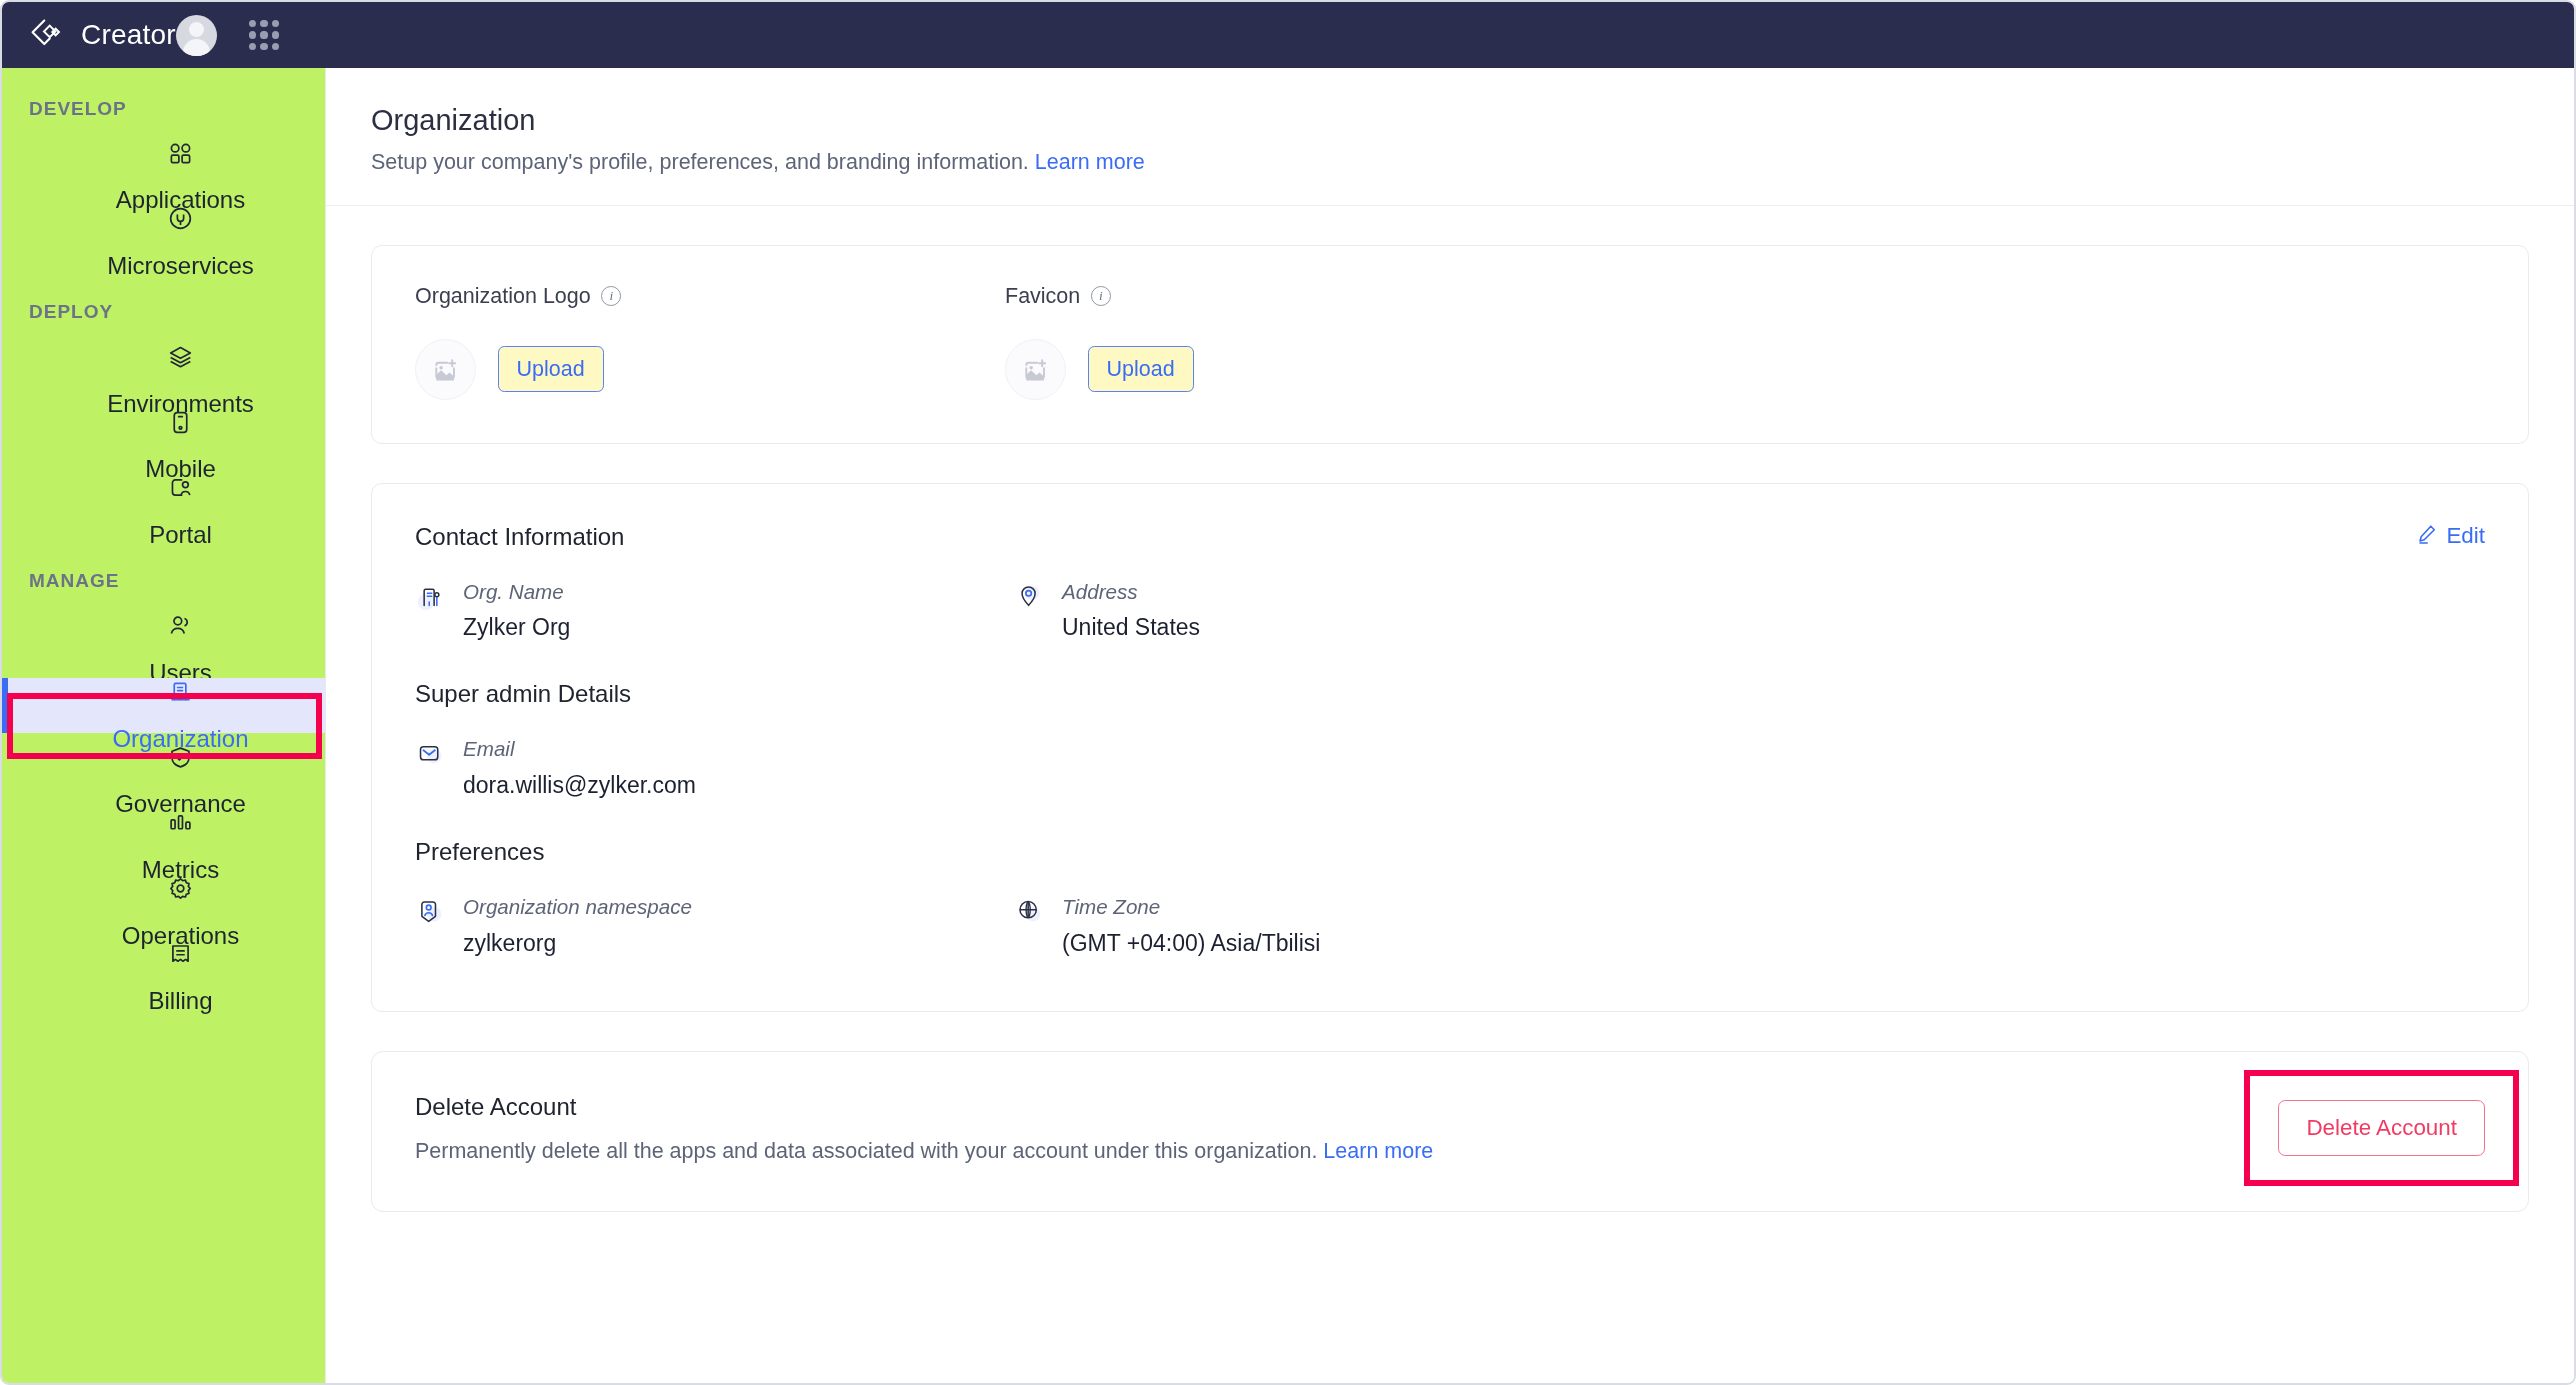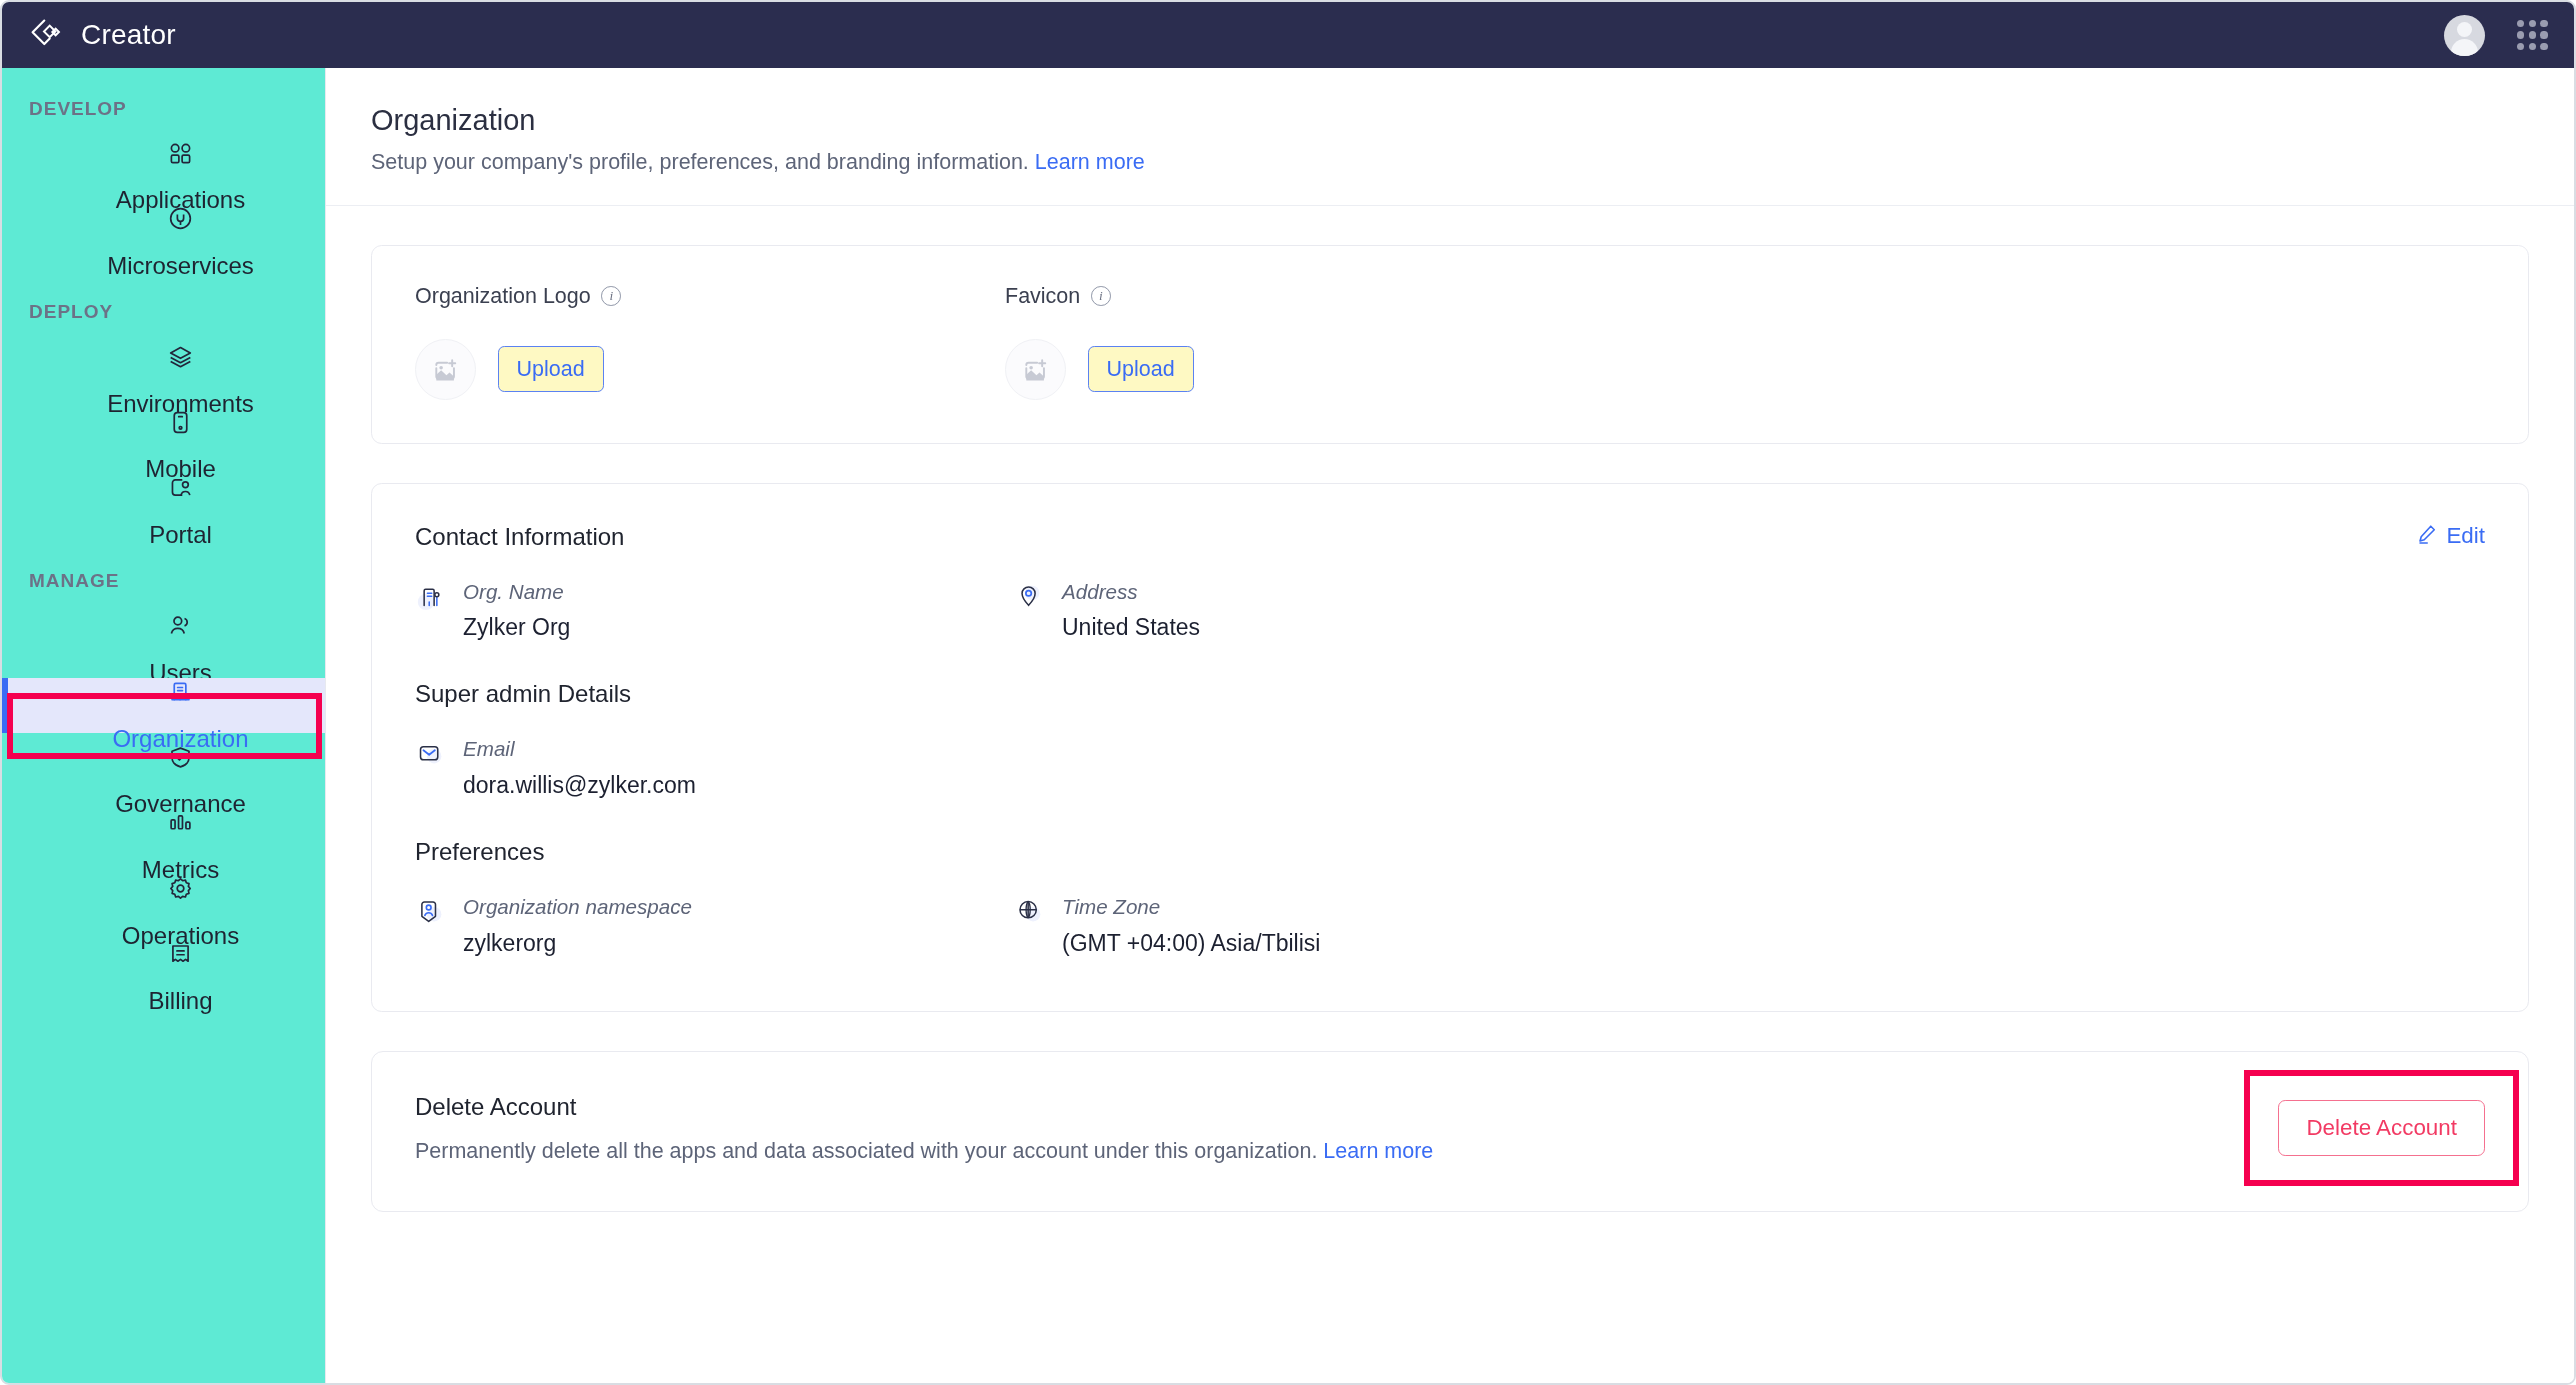--- a/index.html
+++ b/index.html
@@ -24,21 +24,20 @@
 
   
   .topbar {
     position: absolute;
     top: 0; left: 0;
     width: 100%;
     height: 66px;
     background: #2b2d4f;
     display: flex;
     align-items: center;
-    justify-content: space-between;
     padding: 0 27px 0 27px;
     z-index: 10;
   }
   .brand {
     display: flex;
     align-items: center;
     gap: 16px;
   }
   .brand-logo { width: 36px; height: 36px; display:block; }
   .brand-name {
@@ -90,21 +89,21 @@
     border-radius: 50%;
     background: #9a9cb0;
   }
 
   
   .sidebar {
     position: absolute;
     top: 66px; left: 0;
     width: 324px;
     height: calc(100% - 66px);
-    background: #5eead4;
+    background: #bef264;
     border-right: 1.8px solid #e7e9ef;
     padding-top: 30px;
     overflow: hidden;
   }
   .nav-group-label {
     font-size: 19px;
     font-weight: bold;
     color: #6c7287;
     letter-spacing: 1px;
     padding: 0 0 0 27px;

